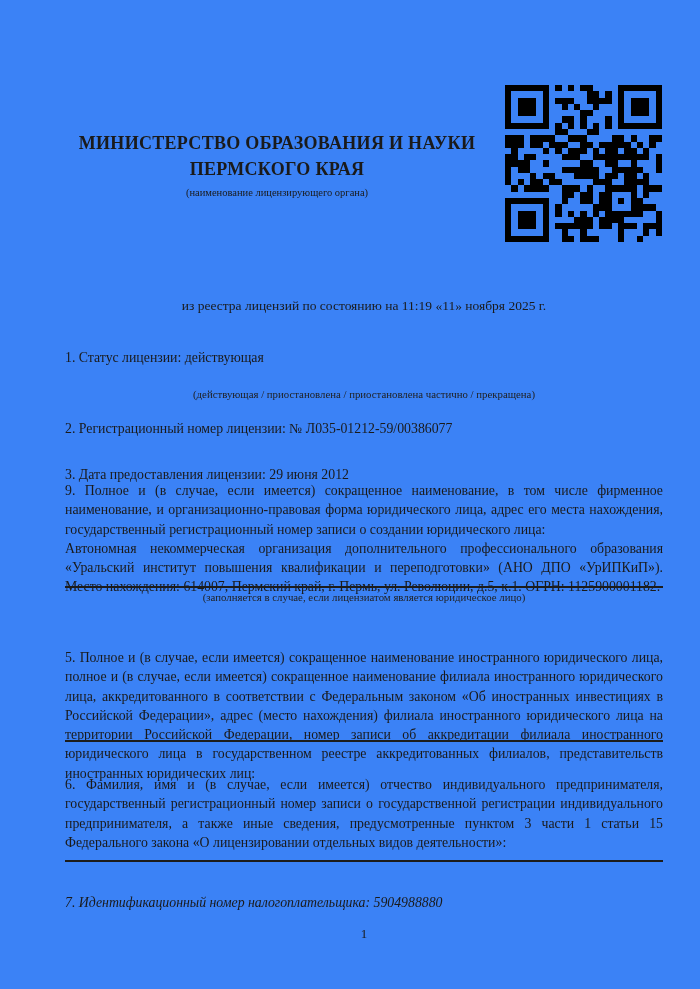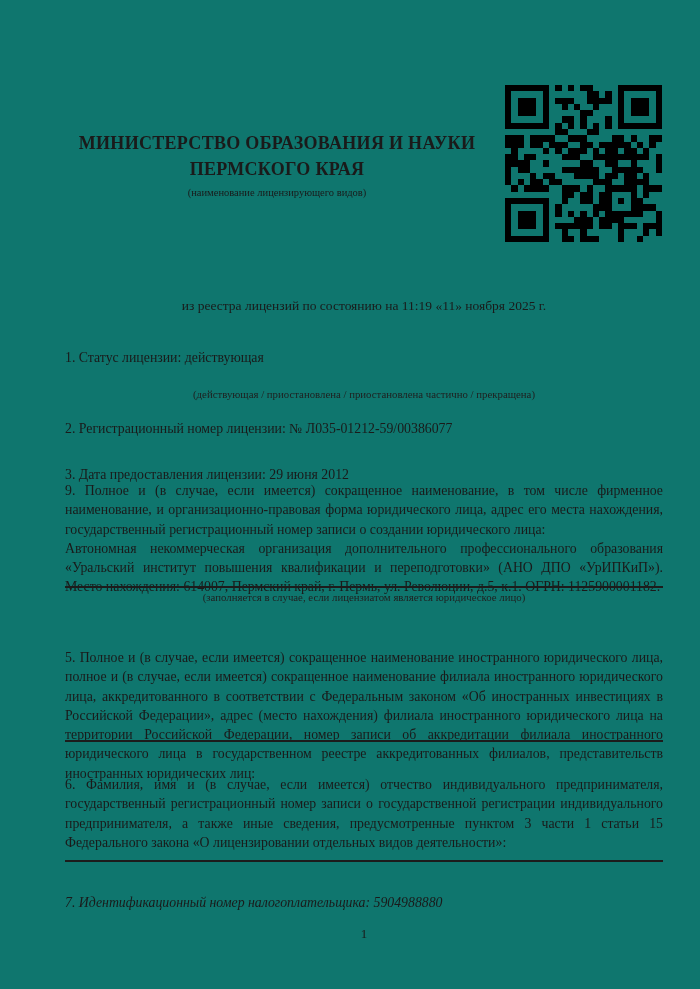--- a/index.html
+++ b/index.html
@@ -1,19 +1,19 @@
 <!DOCTYPE html>
 <html><head>
 <meta charset="utf-8">
 <style>
   html,body{margin:0;padding:0;background:#ffffff;}
   .page{
     position:relative;
     width:700px;height:989px;
-    background:#0f766e;
+    background:#3b82f6;
     color:#1a1a1a;
     font-family:"Liberation Serif","DejaVu Serif",serif;
     overflow:hidden;
   }
   .abs{position:absolute;}
   .letterhead{
     left:65px;top:130px;width:424px;
     text-align:center;
   }
   .ministry-line{
@@ -50,21 +50,21 @@
   }
 </style>
 </head>
 <body>
 
 <div class="page">
 
   <div class="abs letterhead">
     <div class="ministry-line">МИНИСТЕРСТВО ОБРАЗОВАНИЯ И НАУКИ</div>
     <div class="ministry-line">ПЕРМСКОГО КРАЯ</div>
-    <div class="letterhead-caption">(наименование лицензирующего видов)</div>
+    <div class="letterhead-caption">(наименование лицензирующего органа)</div>
   </div>
 
   <svg id="qr-svg" class="abs qr" viewBox="0 0 25 25" shape-rendering="crispEdges" xmlns="http://www.w3.org/2000/svg">
       <rect x="0" y="0" width="1" height="1" fill="#000000"></rect>
       <rect x="1" y="0" width="1" height="1" fill="#000000"></rect>
       <rect x="2" y="0" width="1" height="1" fill="#000000"></rect>
       <rect x="3" y="0" width="1" height="1" fill="#000000"></rect>
       <rect x="4" y="0" width="1" height="1" fill="#000000"></rect>
       <rect x="5" y="0" width="1" height="1" fill="#000000"></rect>
       <rect x="6" y="0" width="1" height="1" fill="#000000"></rect>

